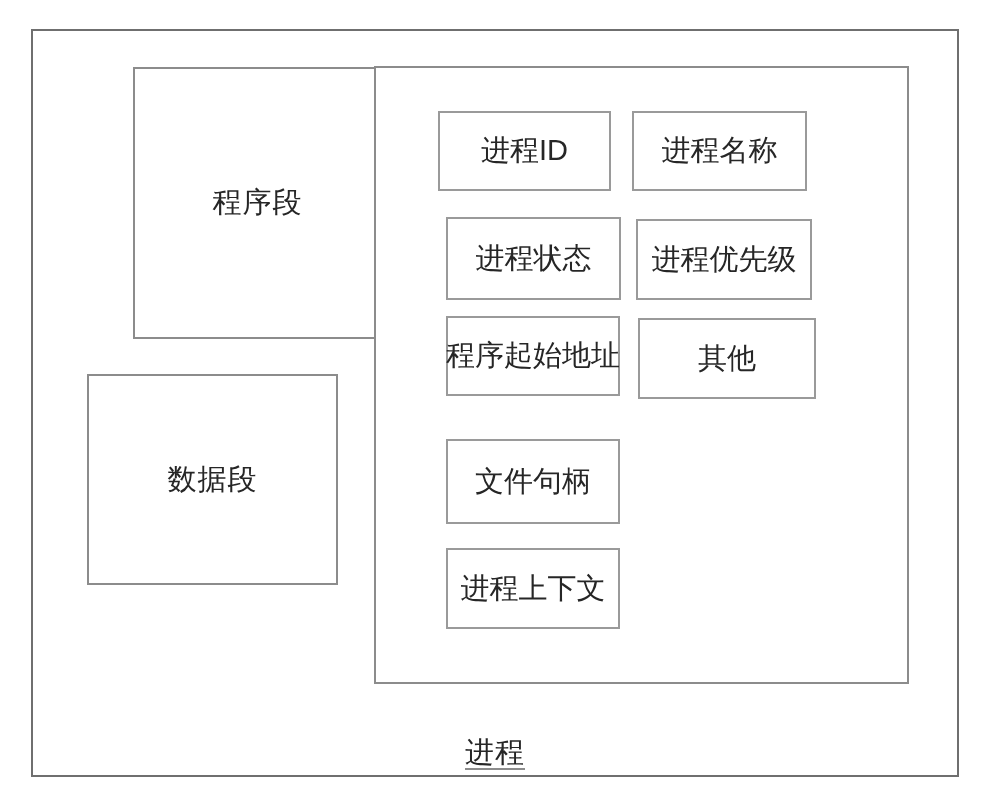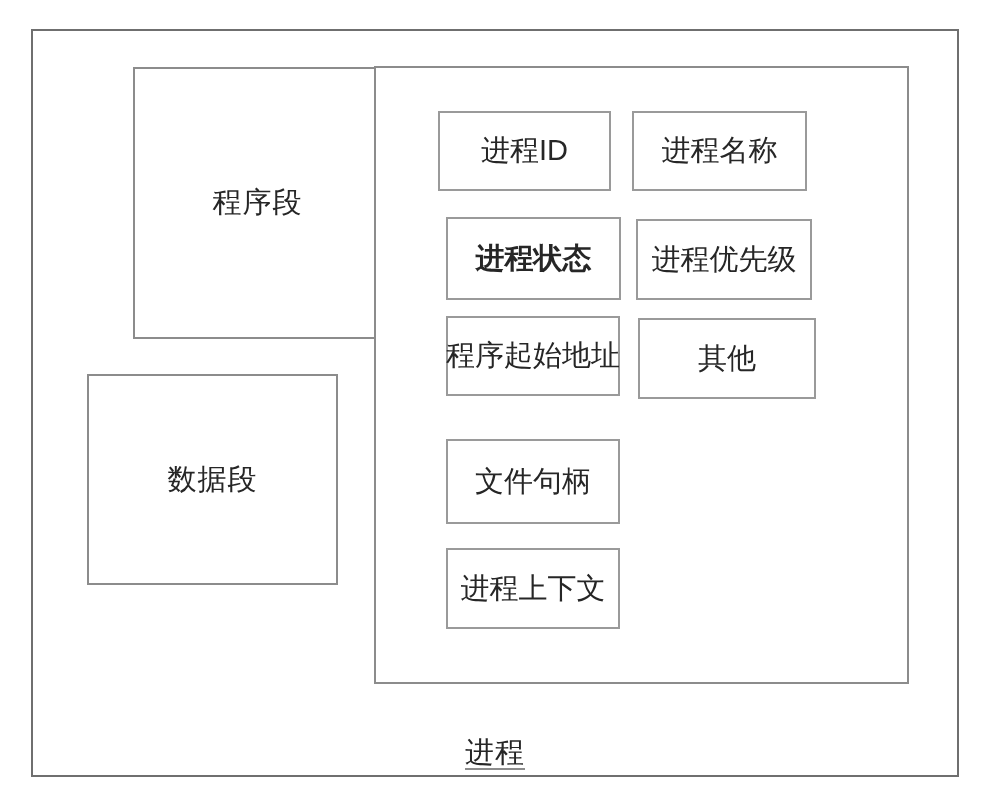--- a/index.html
+++ b/index.html
@@ -47,21 +47,21 @@
     background: #ffffff;
     box-sizing: border-box;
     border: 2px solid #9a9a9a;
     display: flex;
     align-items: center;
     justify-content: center;
     white-space: nowrap;
   }
   .f-pid      { left: 62px;  top: 43px;  width: 173px; height: 80px; }
   .f-pname    { left: 256px; top: 43px;  width: 175px; height: 80px; }
-  .f-pstate   { left: 70px;  top: 149px; width: 175px; height: 83px; font-weight: bold; }
+  .f-pstate   { left: 70px;  top: 149px; width: 175px; height: 83px; }
   .f-pprio    { left: 260px; top: 151px; width: 176px; height: 81px; }
   .f-paddr    { left: 70px;  top: 248px; width: 174px; height: 80px; font-size: 28px; }
   .f-other    { left: 262px; top: 250px; width: 178px; height: 81px; }
   .f-fhandle  { left: 70px;  top: 371px; width: 174px; height: 85px; }
   .f-pcontext { left: 70px;  top: 480px; width: 174px; height: 81px; }
   .label-text {
     font-size: 29px;
     color: #262626;
     letter-spacing: 1px;
   }

